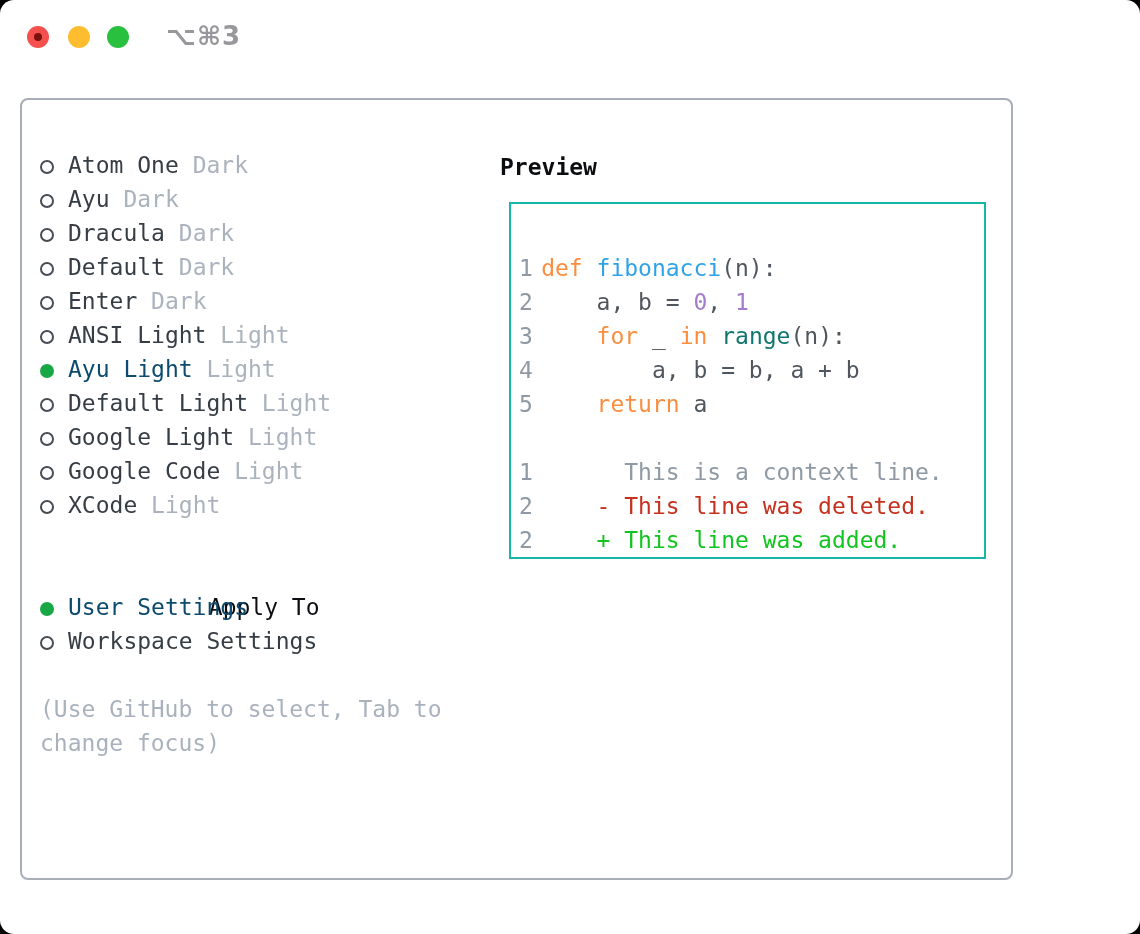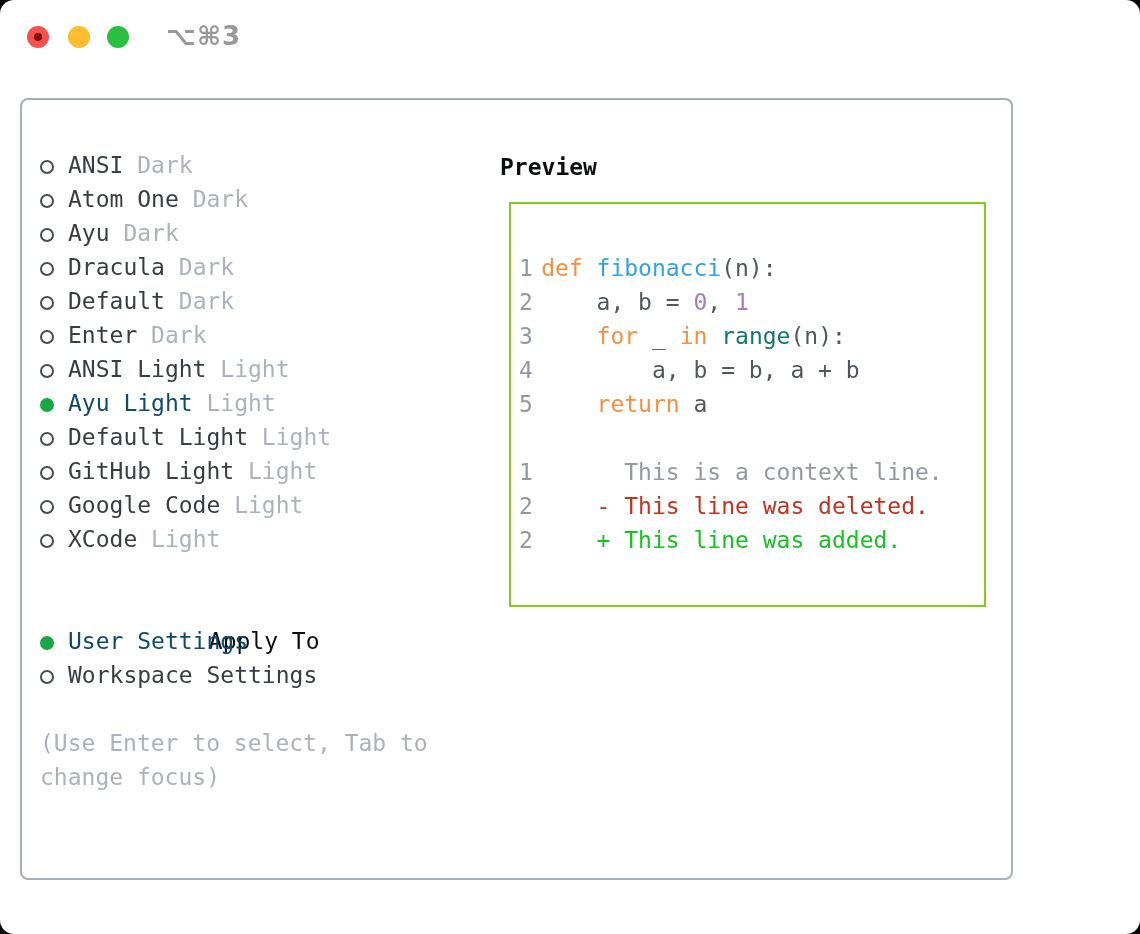--- a/index.html
+++ b/index.html
@@ -43,22 +43,22 @@
   .circle.sel{border:none;background:#18a745;}
   .tname{color:#363d44;}
   .tname.selgreen{color:#0c4a6e;}
   .variant{color:#aab3bd;}
   .applyhdr{color:#0b0d10;margin-left:30px;}
   .hint{color:#a9b2bc;}
   .gap{height:34px;}
   
   .prevhdr{position:absolute;left:478px;top:50px;font-weight:bold;color:#0b0d10;}
   .pbox{
-    position:absolute;left:487px;top:102px;width:477px;height:405px;
-    box-sizing:border-box;border:2px solid #84cc16;background:#fff;
+    position:absolute;left:487px;top:102px;width:477px;height:357px;
+    box-sizing:border-box;border:2px solid #14b8a6;background:#fff;
     padding:47px 6px 0 8px;overflow:hidden;
   }
   .pl{height:34px;white-space:pre;}
   .ln{display:inline-block;width:1ch;margin-right:0.6ch;color:#8e99a3;}
   .kw{color:#fa8d3e;}
   .fn{color:#2ea2e8;}
   .cnum{color:#a37acc;}
   .call{color:#0f766e;}
   .tx{color:#4f565d;}
   .ctx{color:#8e99a3;}
@@ -77,48 +77,47 @@
     <span class="tl tl-min"></span>
     <span class="tl tl-max"></span>
     <span class="shortcut">⌥⌘3</span>
   </div>
 
   <div class="panel">
 
     <div class="leftcol">
 
       <div>
-          <div class="row"><span class="marker"><span class="circle"></span></span><span class="tname">ANSI</span><span class="variant"> Dark</span></div>
           <div class="row"><span class="marker"><span class="circle"></span></span><span class="tname">Atom One</span><span class="variant"> Dark</span></div>
           <div class="row"><span class="marker"><span class="circle"></span></span><span class="tname">Ayu</span><span class="variant"> Dark</span></div>
           <div class="row"><span class="marker"><span class="circle"></span></span><span class="tname">Dracula</span><span class="variant"> Dark</span></div>
           <div class="row"><span class="marker"><span class="circle"></span></span><span class="tname">Default</span><span class="variant"> Dark</span></div>
           <div class="row"><span class="marker"><span class="circle"></span></span><span class="tname">Enter</span><span class="variant"> Dark</span></div>
           <div class="row"><span class="marker"><span class="circle"></span></span><span class="tname">ANSI Light</span><span class="variant"> Light</span></div>
           <div class="row"><span class="marker"><span class="circle sel"></span></span><span class="tname selgreen">Ayu Light</span><span class="variant"> Light</span></div>
           <div class="row"><span class="marker"><span class="circle"></span></span><span class="tname">Default Light</span><span class="variant"> Light</span></div>
-          <div class="row"><span class="marker"><span class="circle"></span></span><span class="tname">GitHub Light</span><span class="variant"> Light</span></div>
+          <div class="row"><span class="marker"><span class="circle"></span></span><span class="tname">Google Light</span><span class="variant"> Light</span></div>
           <div class="row"><span class="marker"><span class="circle"></span></span><span class="tname">Google Code</span><span class="variant"> Light</span></div>
           <div class="row"><span class="marker"><span class="circle"></span></span><span class="tname">XCode</span><span class="variant"> Light</span></div>
         </div>
 
       <div class="row gap"></div>
 
       <div class="row">
         <span class="marker"></span><span class="applyhdr">Apply To</span>
       </div>
 
       <div>
           <div class="row"><span class="marker"><span class="circle sel"></span></span><span class="tname selgreen">User Settings</span></div>
           <div class="row"><span class="marker"><span class="circle"></span></span><span class="tname">Workspace Settings</span></div>
         </div>
 
       <div class="row gap"></div>
 
-      <div class="row hint">(Use Enter to select, Tab to</div>
+      <div class="row hint">(Use GitHub to select, Tab to</div>
       <div class="row hint">change focus)</div>
     </div>
 
     <div class="prevhdr">Preview</div>
 
     <div class="pbox">
         <div class="pl"><span class="ln">1</span><span class="kw">def </span><span class="fn">fibonacci</span><span class="tx">(n):</span></div>
         <div class="pl"><span class="ln">2</span><span class="tx">    a, b = </span><span class="cnum">0</span><span class="tx">, </span><span class="cnum">1</span></div>
         <div class="pl"><span class="ln">3</span><span class="tx">    </span><span class="kw">for</span><span class="tx"> _ </span><span class="kw">in</span><span class="tx"> </span><span class="call">range</span><span class="tx">(n):</span></div>
         <div class="pl"><span class="ln">4</span><span class="tx">        a, b = b, a + b</span></div>

